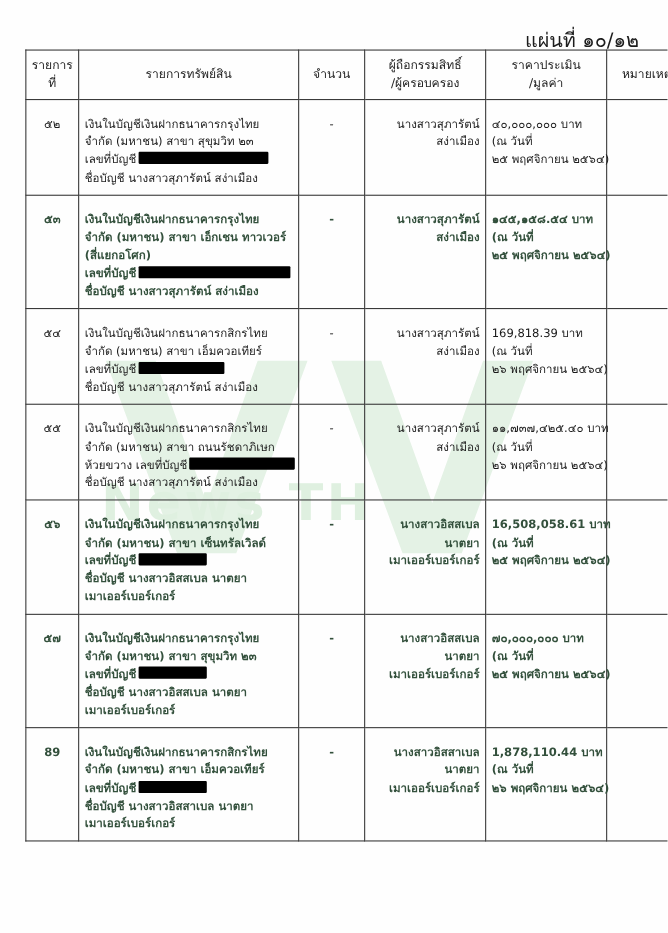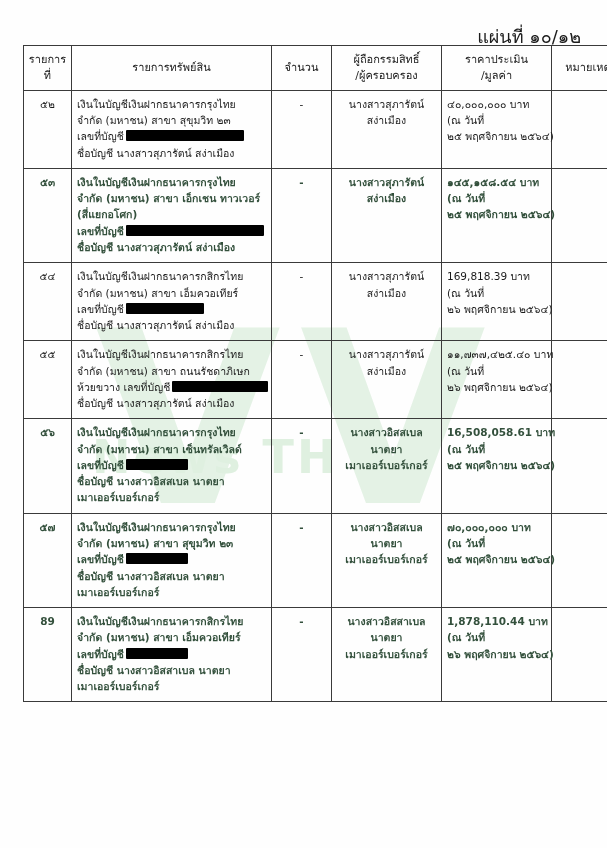--- a/index.html
+++ b/index.html
@@ -63,21 +63,21 @@
     top: 45px;
     width: 561px;
     border-collapse: collapse;
     table-layout: fixed;
     z-index: 2;
     background: transparent;
   }
   th, td {
     border: 1px solid #3a3a3a;
     vertical-align: top;
-    padding: 5px 5px 7px 5px;
+    padding: 14px 5px 7px 5px;
     font-size: 10.5px;
     line-height: 1.55;
     color: #1b1b1b;
     background: transparent;
   }
   thead th {
     text-align: center;
     vertical-align: middle;
     font-weight: normal;
     font-size: 11px;
@@ -86,21 +86,21 @@
   }
   col.c-no    { width: 48px; }
   col.c-item  { width: 200px; }
   col.c-qty   { width: 60px; }
   col.c-owner { width: 110px; }
   col.c-value { width: 110px; }
   col.c-note  { width: 73px; }
 
   td.no    { text-align: center; }
   td.qty   { text-align: center; }
-  td.owner { text-align: center; }
+  td.owner { text-align: right; }
   td.value { }
   td.note  { text-align: center; }
 
   .line { display: block; white-space: nowrap; }
 
   
   .redact {
     display: inline-block;
     background: #000000;
     height: 11px;

